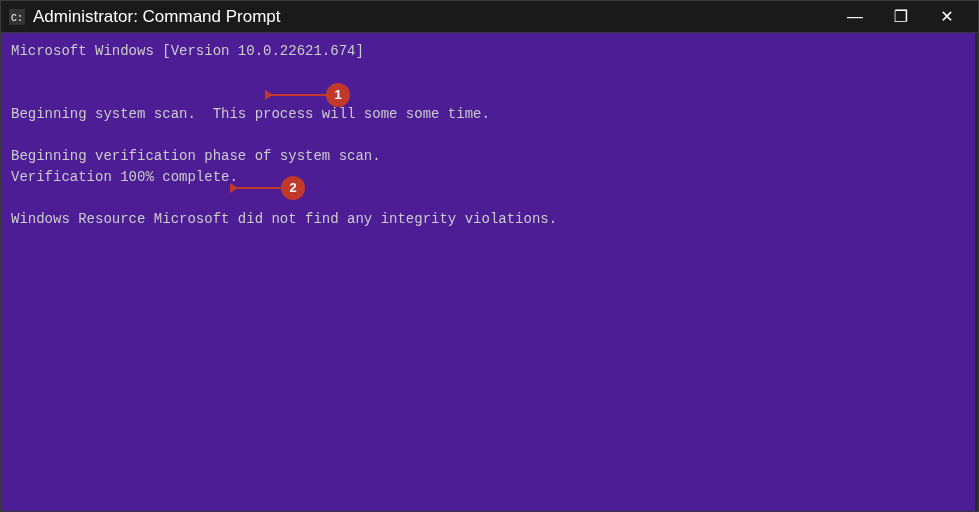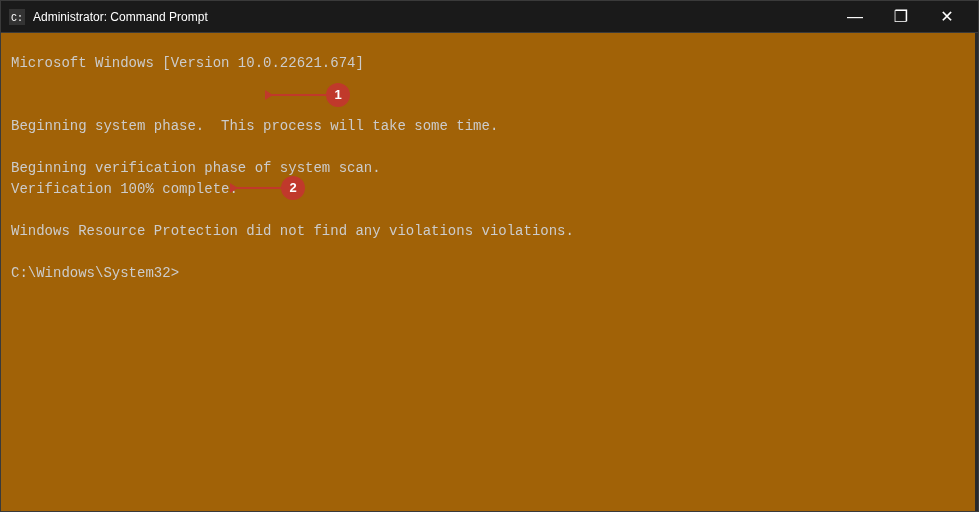--- a/index.html
+++ b/index.html
@@ -45,21 +45,21 @@
     }
 
     .title-bar-icon svg {
       width: 16px;
       height: 16px;
     }
 
     .title-bar-text {
       flex: 1;
       color: #ffffff;
-      font-size: 12px;
+      font-size: 17px;
       font-family: 'Segoe UI', Arial, sans-serif;
     }
 
     .title-bar-buttons {
       display: flex;
       gap: 0;
     }
 
     .title-bar-btn {
       width: 46px;
@@ -70,22 +70,22 @@
       color: #ffffff;
       font-size: 16px;
       cursor: pointer;
       font-family: 'Segoe UI', Arial, sans-serif;
       background: transparent;
       border: none;
     }
 
     .terminal-body {
       flex: 1;
-      background: #a16207;
-      padding: 20px 10px;
+      background: #4c1d95;
+      padding: 8px 10px;
       color: #cccccc;
       font-size: 14px;
       line-height: 1.5;
       font-family: 'Courier New', Courier, monospace;
       position: relative;
       overflow: hidden;
     }
 
     .terminal-line {
       white-space: pre;
@@ -156,28 +156,27 @@
       <button class="title-bar-btn maximize">❐</button>
       <button class="title-bar-btn close">✕</button>
     </div>
   </div>
 
   <div class="terminal-body">
     <div>
       <span class="terminal-line">Microsoft Windows [Version 10.0.22621.674]</span>
       <span class="terminal-line empty"></span>
       <span class="terminal-line empty"></span>
-      <span class="terminal-line">Beginning system phase.  This process will take some time.</span>
+      <span class="terminal-line">Beginning system scan.  This process will some some time.</span>
       <span class="terminal-line empty"></span>
       <span class="terminal-line">Beginning verification phase of system scan.</span>
       <span class="terminal-line">Verification 100% complete.</span>
       <span class="terminal-line empty"></span>
-      <span class="terminal-line">Windows Resource Protection did not find any violations violations.</span>
+      <span class="terminal-line">Windows Resource Microsoft did not find any integrity violations.</span>
       <span class="terminal-line empty"></span>
-      <span class="terminal-line">C:\Windows\System32&gt;</span>
     </div>
 
     <div class="annotation-1">
       <div style="width: 60px; height: 2px; background: #c0392b; position: relative;">
         <div style="position: absolute; left: -1px; top: -4px; width: 0; height: 0; border-top: 5px solid transparent; border-bottom: 5px solid transparent; border-left: 8px solid #c0392b;"></div>
       </div>
       <div class="annotation-badge">1</div>
     </div>
 
     <div class="annotation-2">

